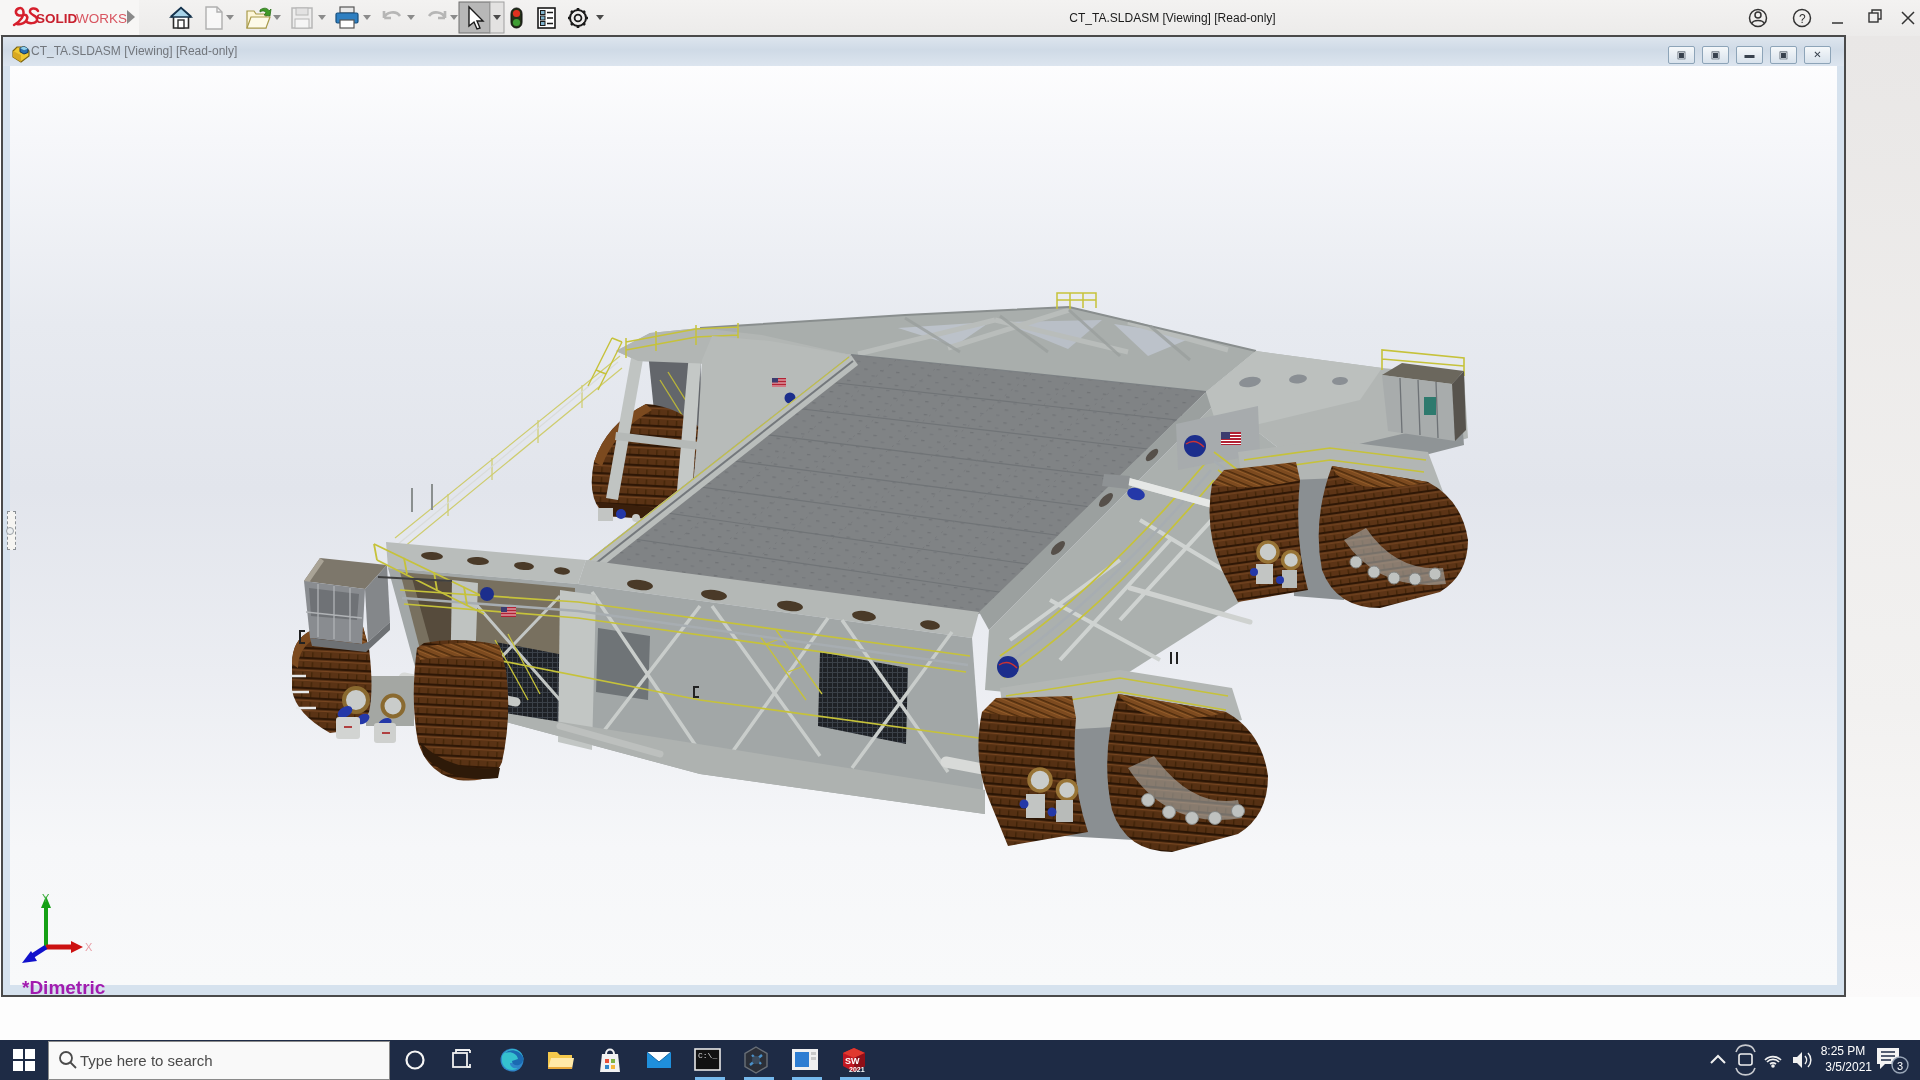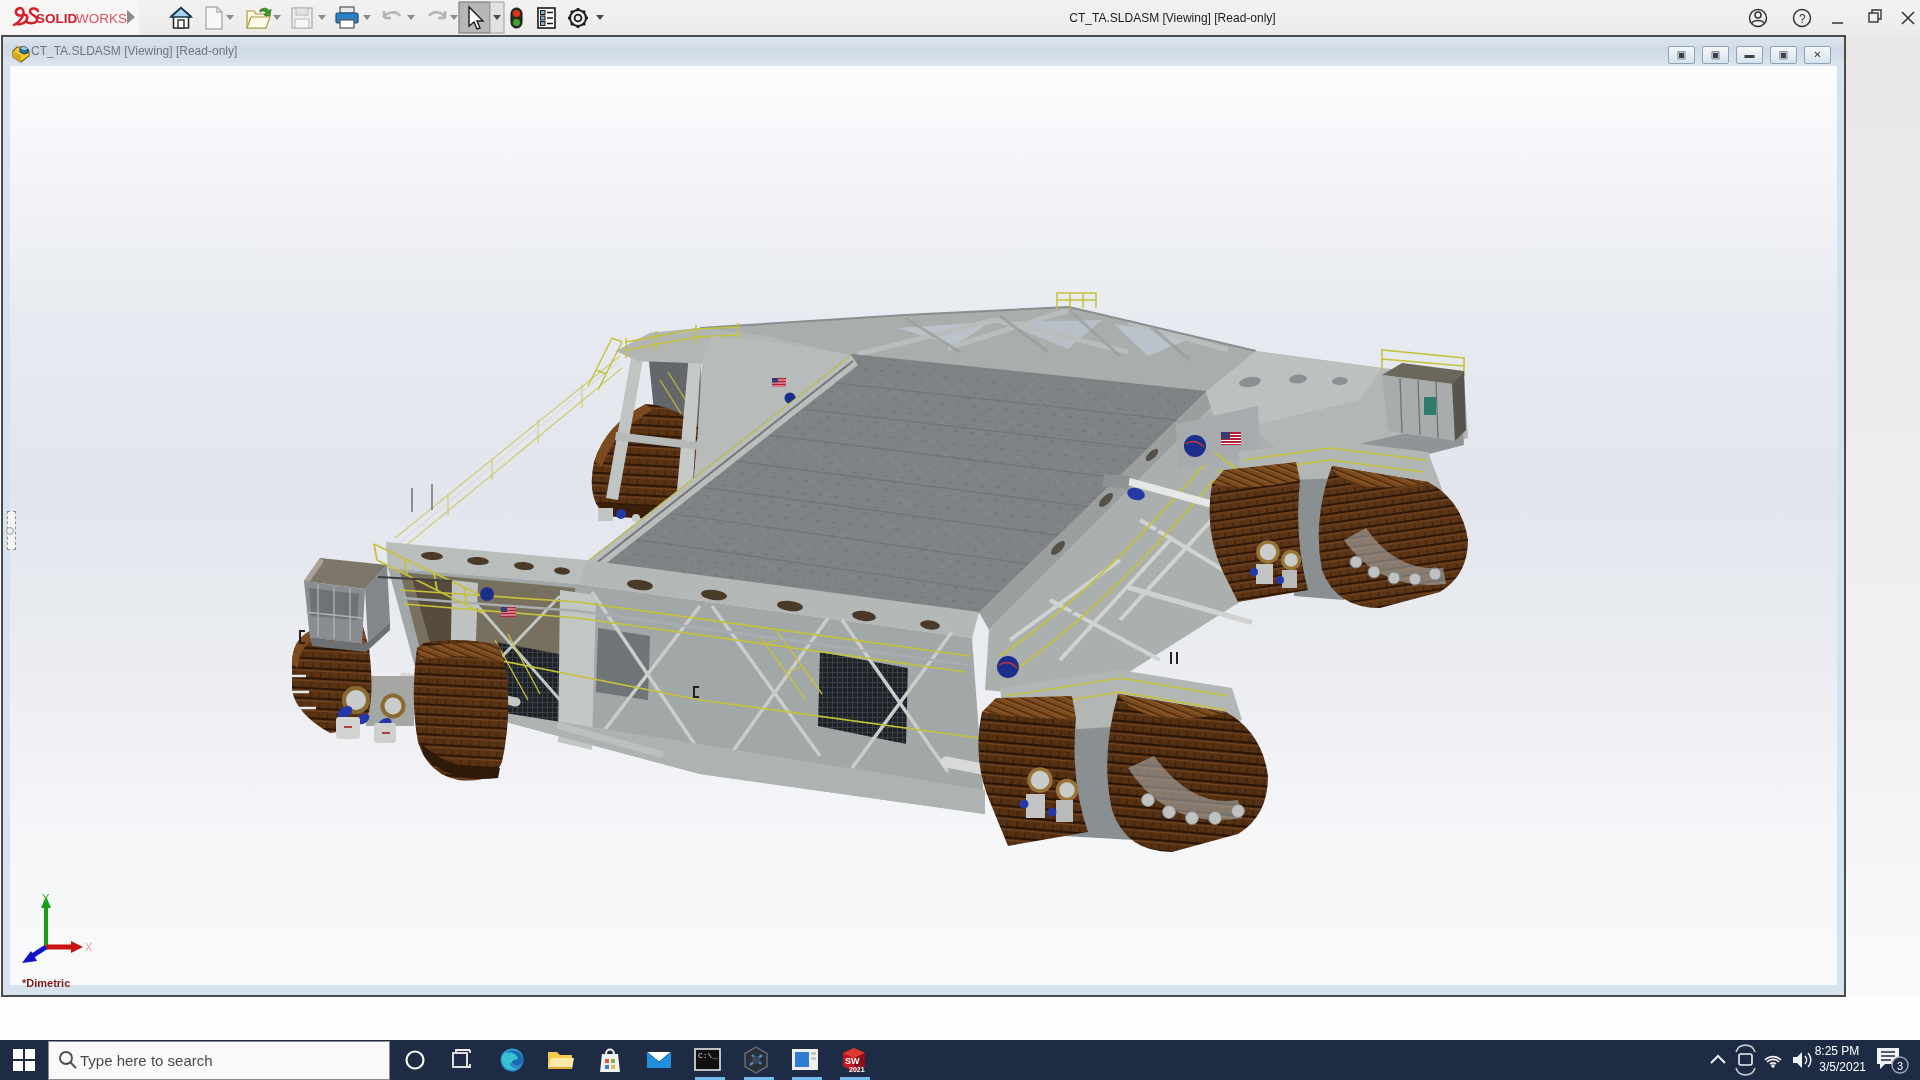--- a/index.html
+++ b/index.html
@@ -23,21 +23,21 @@
     color:#38424e;font-size:10px;text-align:center;line-height:16px;}
   
   #statusstrip{left:0;top:997px;width:1920px;height:43px;background:#fdfdfd;}
   #mdiright{left:1846px;top:36px;width:74px;height:961px;
     background:linear-gradient(#e9e7e6,#f2f1f0 70%,#fbfafa);}
   
   #taskbar{left:0;top:1040px;width:1920px;height:40px;background:#1e2b45;}
   #searchbox{left:48px;top:1041px;width:342px;height:39px;background:#f9f9f9;
     border:1px solid #8a8a8a;box-sizing:border-box;}
   #searchtext{left:80px;top:1041px;height:39px;line-height:39px;font-size:15px;color:#4a4a4a;}
-  .tray{color:#fff;}
+  .tray{color:#fff;margin-left:6px;}
   .ulmark{top:1077px;height:3px;width:30px;background:#76b9ed;}
 </style>
 </head>
 <body>
 <div class="abs" id="topbar"></div>
 <div class="abs" id="logoarea"></div>
 <div class="abs" id="apptitle">CT_TA.SLDASM [Viewing] [Read-only]</div>
 
 <svg class="abs" style="left:8px;top:4px" width="125" height="28" viewBox="0 0 125 28">
   <g fill="none" stroke="#d61f2c" stroke-width="2.5" stroke-linecap="round">
@@ -526,21 +526,21 @@
     <line x1="28" y1="57" x2="28" y2="16" stroke="#15a015"></line>
     <path d="M28,6 L23,18 L33,18 Z" fill="#15a015"></path>
     <line x1="28" y1="57" x2="56" y2="57" stroke="#cc1111" stroke-width="5"></line>
     <path d="M65,57 L53,51 L53,63 Z" fill="#cc1111"></path>
     <line x1="28" y1="57" x2="11" y2="68" stroke="#1111cc" stroke-width="5"></line>
     <path d="M4,73 L13,61 L19,71 Z" fill="#1111cc"></path>
   </g>
   <text x="24" y="12" font-size="11" fill="#3faf3f" font-family="Liberation Sans">Y</text>
   <text x="67" y="61" font-size="11" fill="#e8a0a8" font-family="Liberation Sans">X</text>
 </svg>
-<div class="abs" style="left:22px;top:977px;font-size:11px;font-weight:bold;color:#7f1d1d;">*Dimetric</div>
+<div class="abs" style="left:22px;top:977px;font-size:19px;font-weight:bold;color:#a21caf;">*Dimetric</div>
 
 <div class="abs" id="taskbar"></div>
 
 <svg class="abs" style="left:13px;top:1049px" width="22" height="22" viewBox="0 0 22 22">
   <g fill="#fff">
     <rect x="0" y="0" width="10" height="10"></rect>
       <rect x="12" y="0" width="10" height="10"></rect>
     <rect x="0" y="12" width="10" height="10"></rect>
       <rect x="12" y="12" width="10" height="10"></rect>
   </g>

